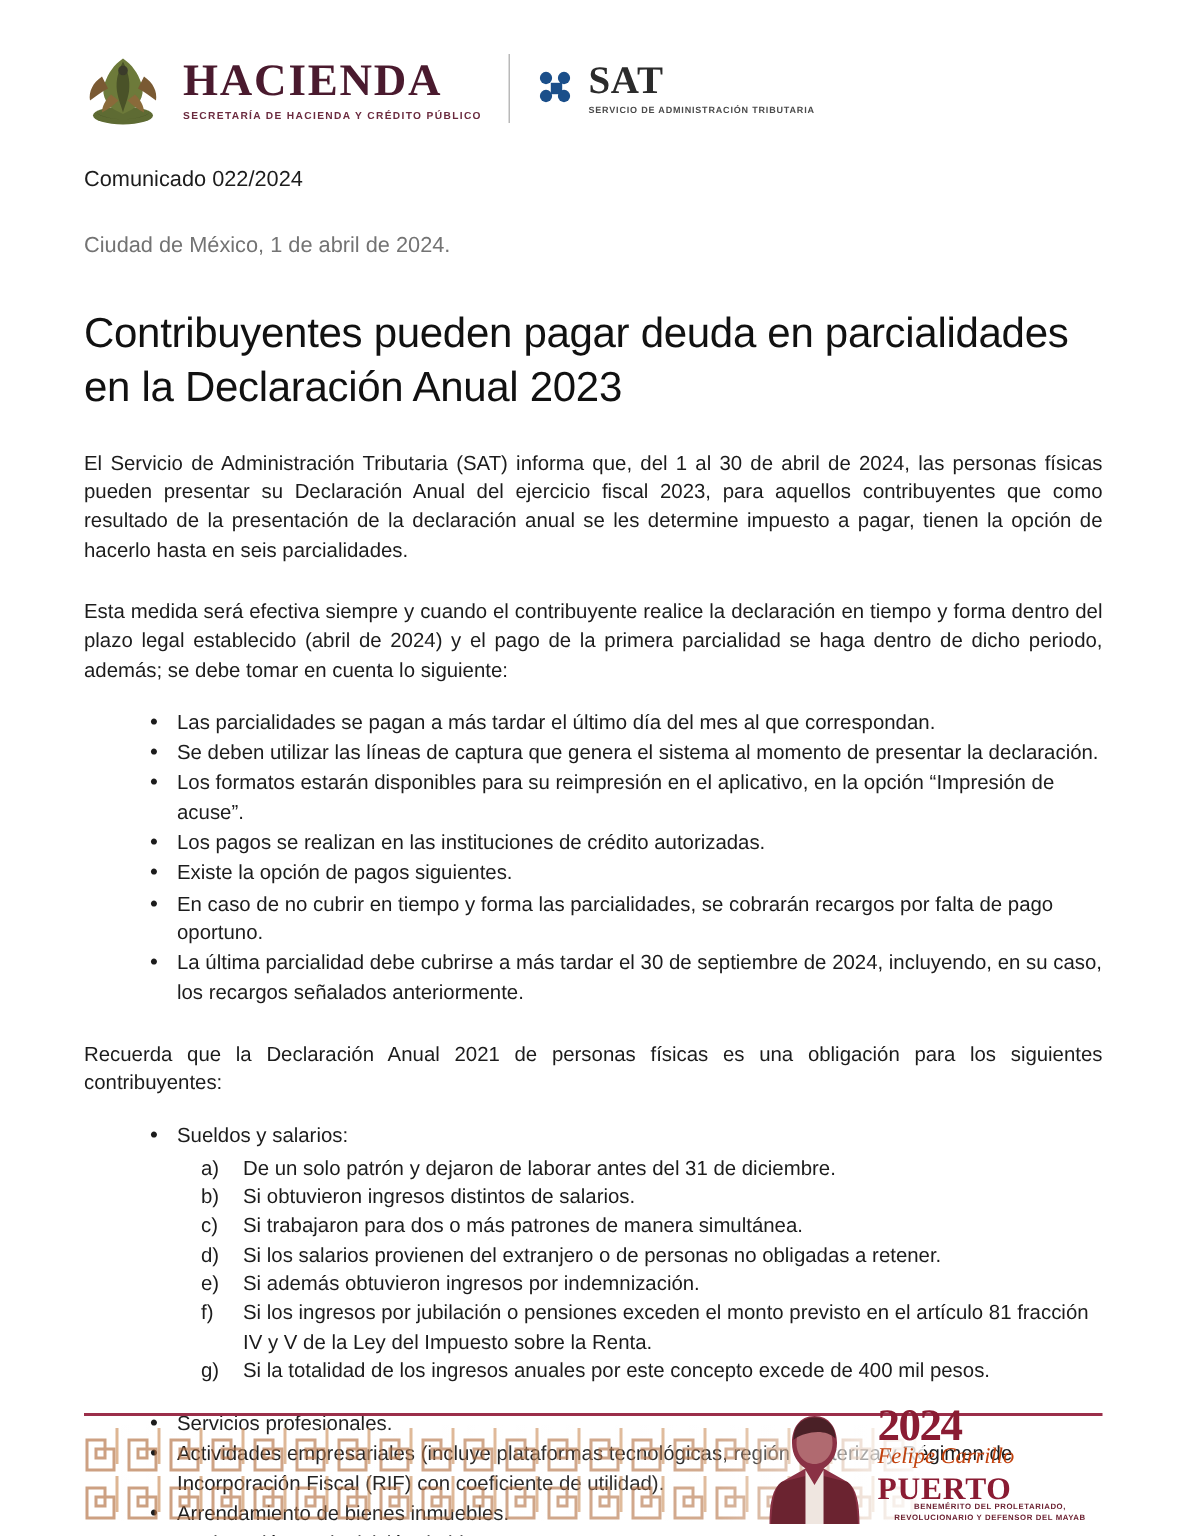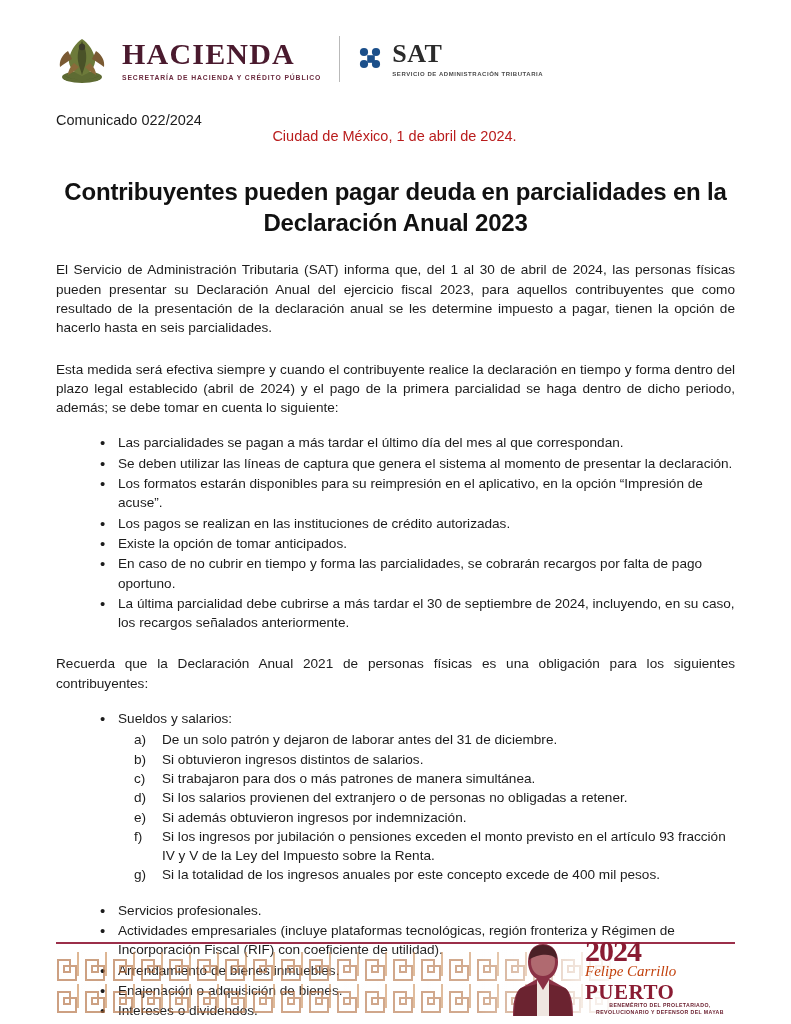--- a/index.html
+++ b/index.html
@@ -91,28 +91,29 @@
   .doc {
     padding: 0 56px;
   }
   .comunicado {
     font-size: 14.5px;
     color: #1c1c1c;
     margin-top: 20px;
   }
   .city-date {
     font-size: 14.5px;
-    color: #b91c1c;
-    text-align: center;
+    color: #737373;
+    text-align: left;
+    margin-top: 28px;
     padding-right: 2px;
   }
   h1.title {
-    font-size: 24px;
-    font-weight: bold;
-    text-align: center;
+    font-size: 28px;
+    font-weight: normal;
+    text-align: left;
     line-height: 1.3;
     margin: 32px 0 0 0;
     color: #111;
     letter-spacing: -0.2px;
   }
   p.para {
     font-size: 13.6px;
     line-height: 1.42;
     text-align: justify;
     margin: 22px 0 0 0;
@@ -297,37 +298,37 @@
 
   <p class="para">El Servicio de Administración Tributaria (SAT) informa que, del 1 al 30 de abril de 2024, las personas físicas pueden presentar su Declaración Anual del ejercicio fiscal 2023, para aquellos contribuyentes que como resultado de la presentación de la declaración anual se les determine impuesto a pagar, tienen la opción de hacerlo hasta en seis parcialidades.</p>
 
   <p class="para">Esta medida será efectiva siempre y cuando el contribuyente realice la declaración en tiempo y forma dentro del plazo legal establecido (abril de 2024) y el pago de la primera parcialidad se haga dentro de dicho periodo, además; se debe tomar en cuenta lo siguiente:</p>
 
   <ul class="bullets">
     <li>Las parcialidades se pagan a más tardar el último día del mes al que correspondan.</li>
     <li>Se deben utilizar las líneas de captura que genera el sistema al momento de presentar la declaración.</li>
     <li>Los formatos estarán disponibles para su reimpresión en el aplicativo, en la opción “Impresión de acuse”.</li>
     <li>Los pagos se realizan en las instituciones de crédito autorizadas.</li>
-    <li>Existe la opción de tomar anticipados.</li>
+    <li>Existe la opción de pagos siguientes.</li>
     <li>En caso de no cubrir en tiempo y forma las parcialidades, se cobrarán recargos por falta de pago oportuno.</li>
     <li>La última parcialidad debe cubrirse a más tardar el 30 de septiembre de 2024, incluyendo, en su caso, los recargos señalados anteriormente.</li>
   </ul>
 
   <p class="para">Recuerda que la Declaración Anual 2021 de personas físicas es una obligación para los siguientes contribuyentes:</p>
 
   <ul class="bullets sublist-gap">
     <li>
       <span>Sueldos y salarios:</span>
       <ol class="lettered">
         <li>De un solo patrón y dejaron de laborar antes del 31 de diciembre.</li>
         <li>Si obtuvieron ingresos distintos de salarios.</li>
         <li>Si trabajaron para dos o más patrones de manera simultánea.</li>
         <li>Si los salarios provienen del extranjero o de personas no obligadas a retener.</li>
         <li>Si además obtuvieron ingresos por indemnización.</li>
-        <li>Si los ingresos por jubilación o pensiones exceden el monto previsto en el artículo 93 fracción IV y V de la Ley del Impuesto sobre la Renta.</li>
+        <li>Si los ingresos por jubilación o pensiones exceden el monto previsto en el artículo 81 fracción IV y V de la Ley del Impuesto sobre la Renta.</li>
         <li>Si la totalidad de los ingresos anuales por este concepto excede de 400 mil pesos.</li>
       </ol>
     </li>
   </ul>
 
   <ul class="bullets sublist-gap">
     <li>Servicios profesionales.</li>
     <li>Actividades empresariales (incluye plataformas tecnológicas, región fronteriza y Régimen de Incorporación Fiscal (RIF) con coeficiente de utilidad).</li>
     <li>Arrendamiento de bienes inmuebles.</li>
     <li>Enajenación o adquisición de bienes.</li>

